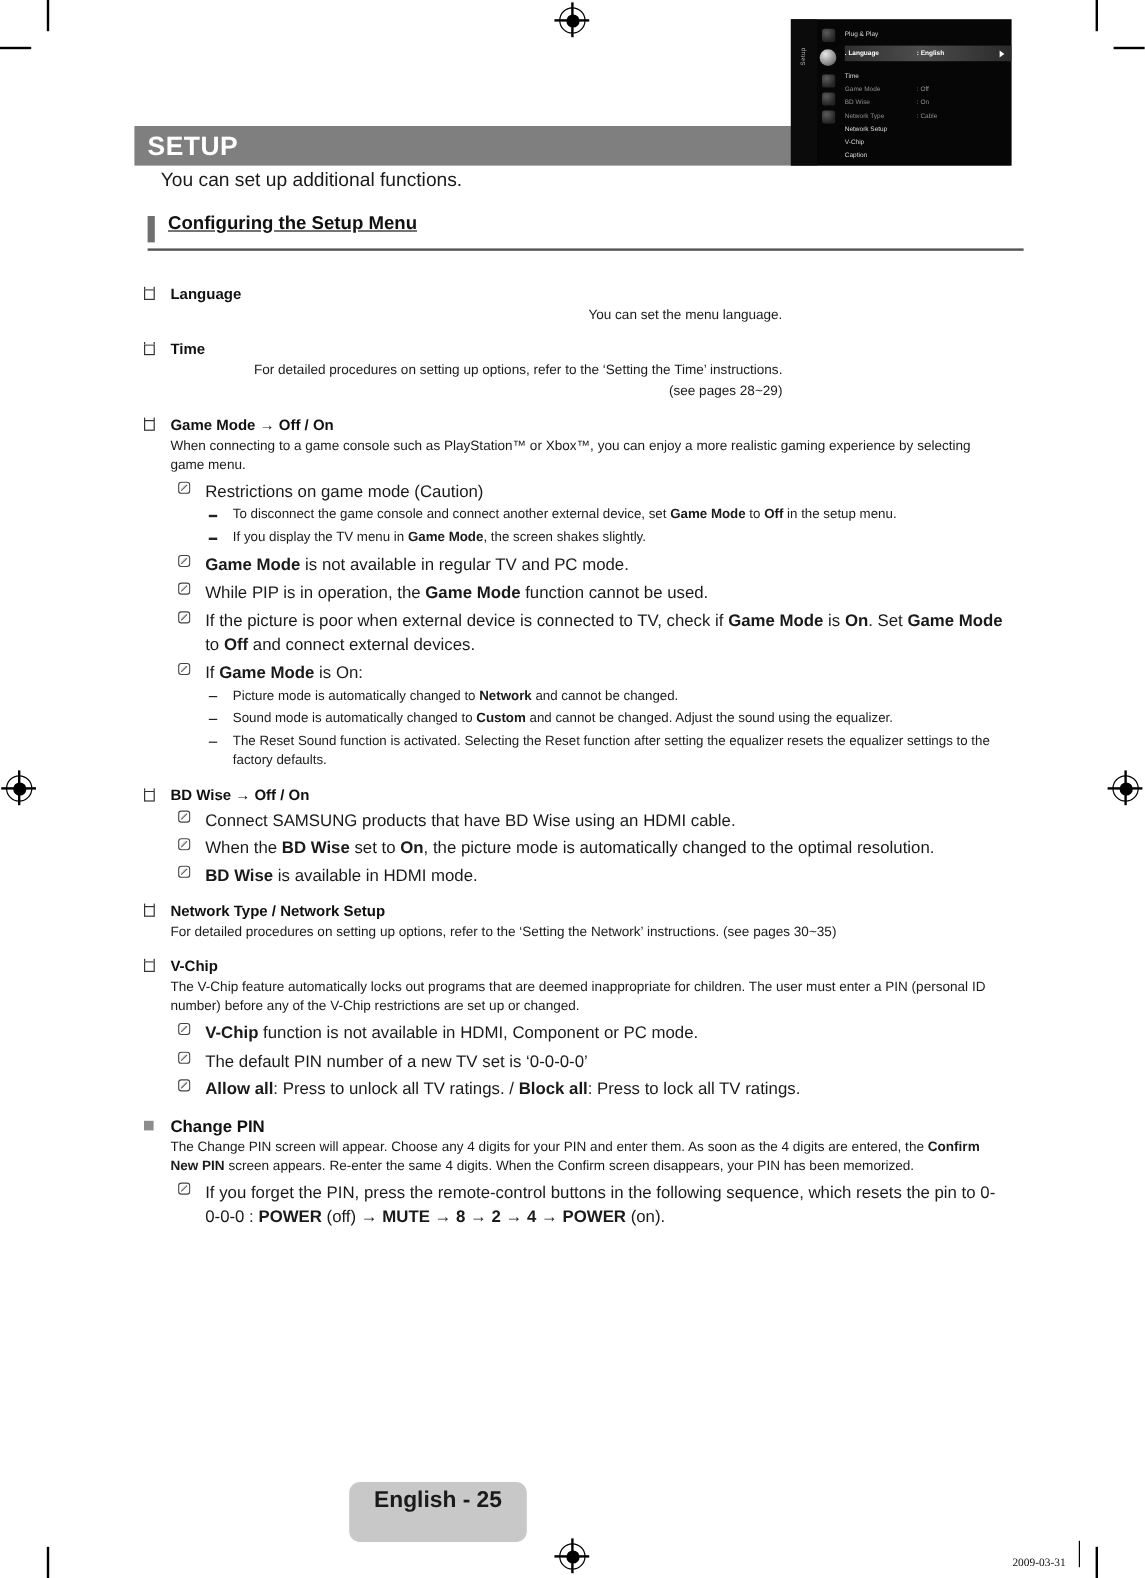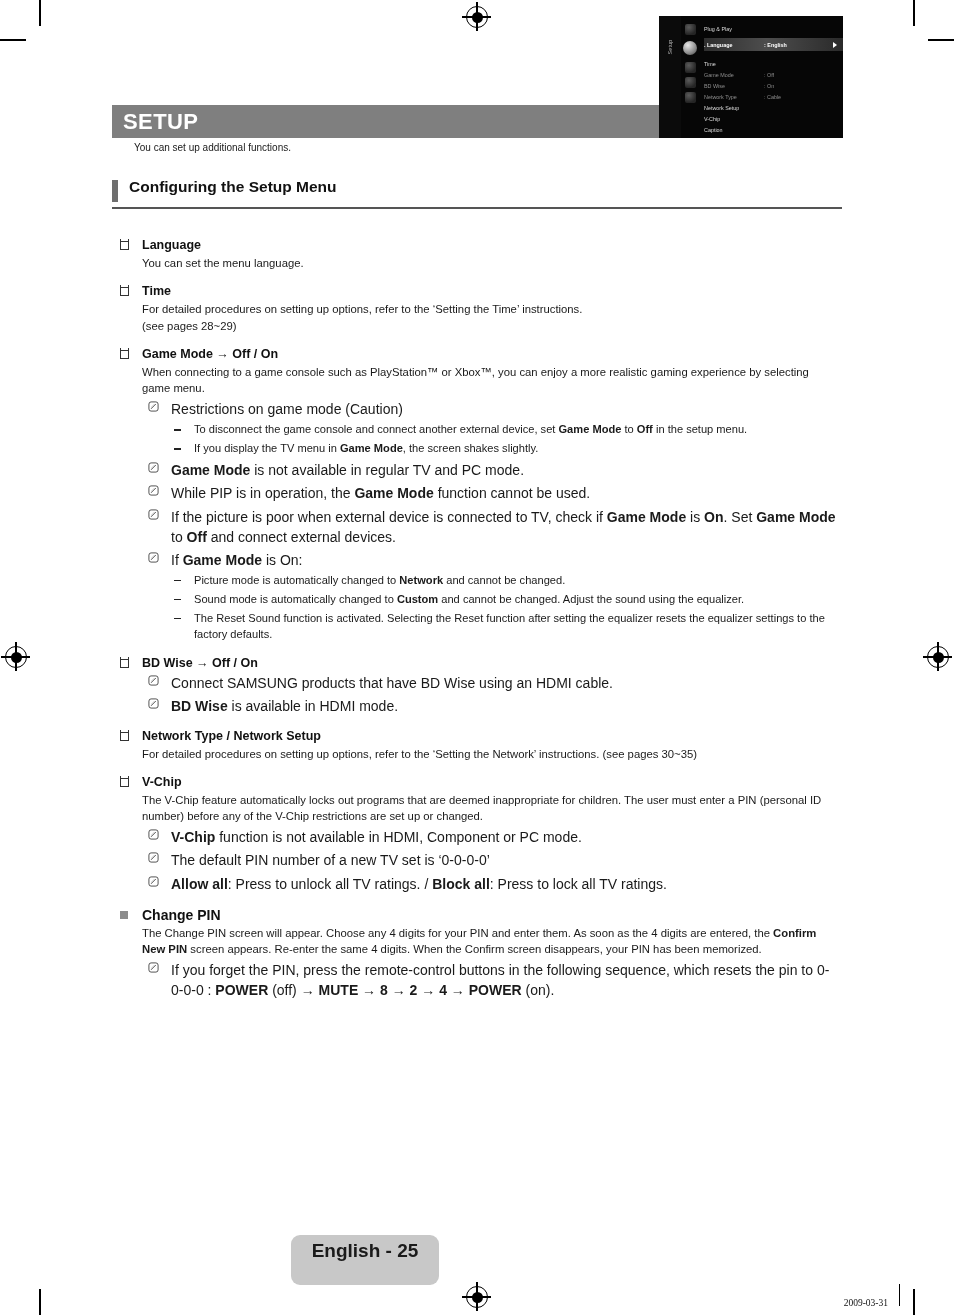--- a/index.html
+++ b/index.html
@@ -62,29 +62,30 @@
   .title-bar .title-text {
     color: #ffffff;
     font-size: 22px;
     font-weight: bold;
     letter-spacing: 0.4px;
     padding-left: 11px;
   }
   .intro-line {
     position: absolute;
     left: 22px; top: 142px;
-    font-size: 10px;
+    font-size: 16px;
     color: #1a1a1a;
   }
 
   
   .section-head {
     position: absolute;
-    left: 0; top: 178px;
+    left: 11px; top: 178px;
     width: 730px;
+    text-decoration: underline;
   }
   .section-head .bar {
     position: absolute;
     left: 0; top: 2px;
     width: 6px; height: 22px;
     background: #6f6f6f;
   }
   .section-head .label {
     margin-left: 17px;
     font-size: 15.5px;
@@ -154,21 +155,21 @@
 
   
   .para {
     padding-left: 30px;
     padding-right: 4px;
     font-size: 11.3px;
     line-height: 1.42;
     color: #1a1a1a;
     margin: 0 0 1px 0;
   }
-  .para.narrow { padding-right: 190px; }
+  .para.narrow { padding-right: 190px; text-align: right; }
 
   
   .note {
     position: relative;
     padding-left: 59px;
     padding-right: 4px;
     font-size: 14px;
     line-height: 1.44;
     color: #1a1a1a;
     margin: 3px 0 0 0;
@@ -494,20 +495,28 @@
           <path d="M3.3 8.6 L3.3 6.4 L6.4 3.3 L8.6 3.3 Z" fill="#bbb" opacity=".55"></path>
         </svg>
         <span>Connect SAMSUNG products that have BD Wise using an HDMI cable.</span>
       </div>
       <div class="note">
         <svg class="note-ico" viewBox="0 0 12 12">
           <rect x="1" y="1" width="10" height="10" rx="2.4" fill="none" stroke="#444" stroke-width="1"></rect>
           <path d="M3.3 8.6 L8.6 3.3" stroke="#444" stroke-width="1" fill="none"></path>
           <path d="M3.3 8.6 L3.3 6.4 L6.4 3.3 L8.6 3.3 Z" fill="#bbb" opacity=".55"></path>
         </svg>
+        <span>When the <b>BD Wise</b> set to <b>On</b>, the picture mode is automatically changed to the optimal resolution.</span>
+      </div>
+      <div class="note">
+        <svg class="note-ico" viewBox="0 0 12 12">
+          <rect x="1" y="1" width="10" height="10" rx="2.4" fill="none" stroke="#444" stroke-width="1"></rect>
+          <path d="M3.3 8.6 L8.6 3.3" stroke="#444" stroke-width="1" fill="none"></path>
+          <path d="M3.3 8.6 L3.3 6.4 L6.4 3.3 L8.6 3.3 Z" fill="#bbb" opacity=".55"></path>
+        </svg>
         <span><b>BD Wise</b> is available in HDMI mode.</span>
       </div>
     </div>
 
     <div class="blk" style="margin-top:9px;">
       <div class="h-item">
         <span class="bullet-sq"></span>
         <span>Network Type / Network Setup</span>
       </div>
       <p class="para">For detailed procedures on setting up options, refer to the ‘Setting the Network’ instructions. (see pages 30~35)</p>

